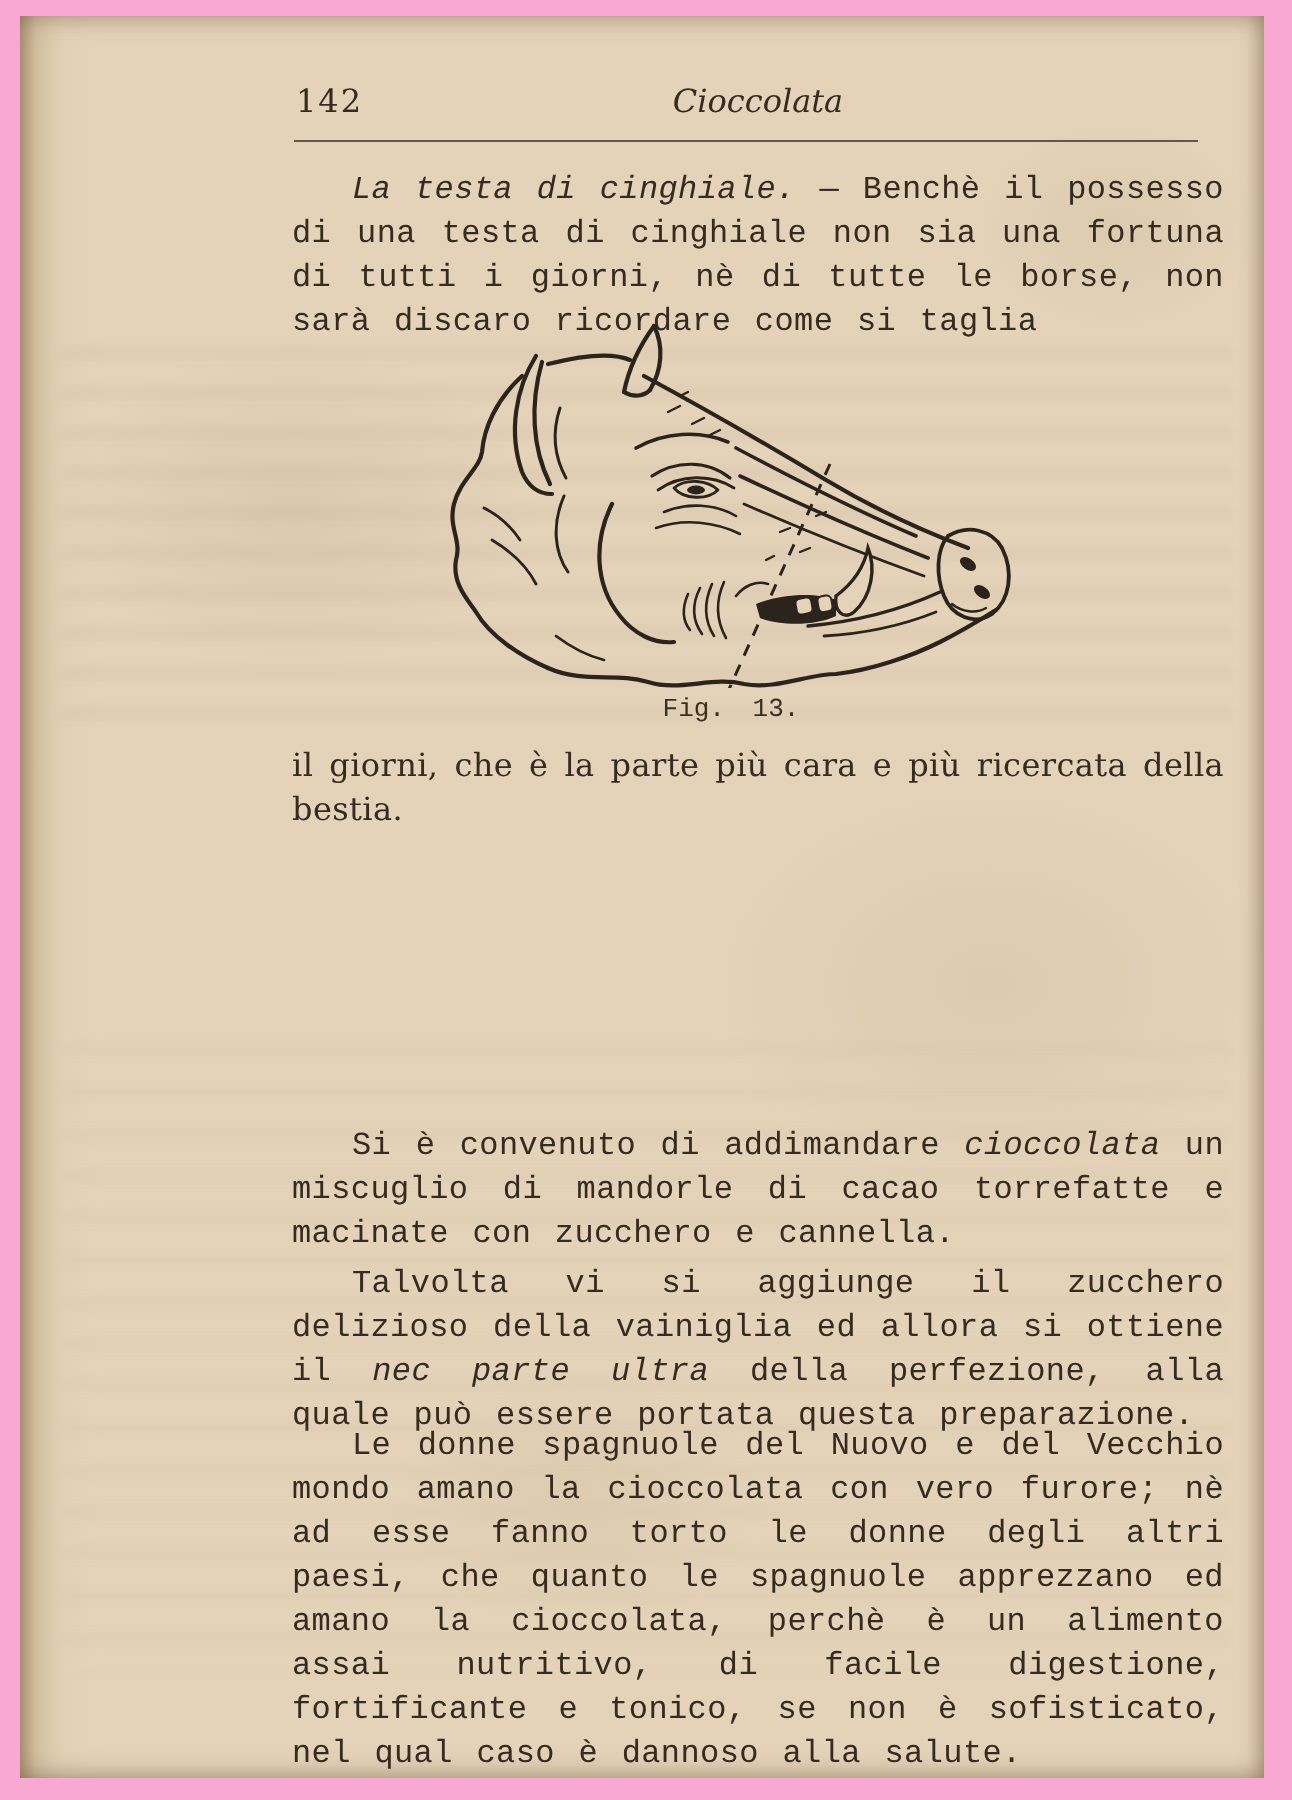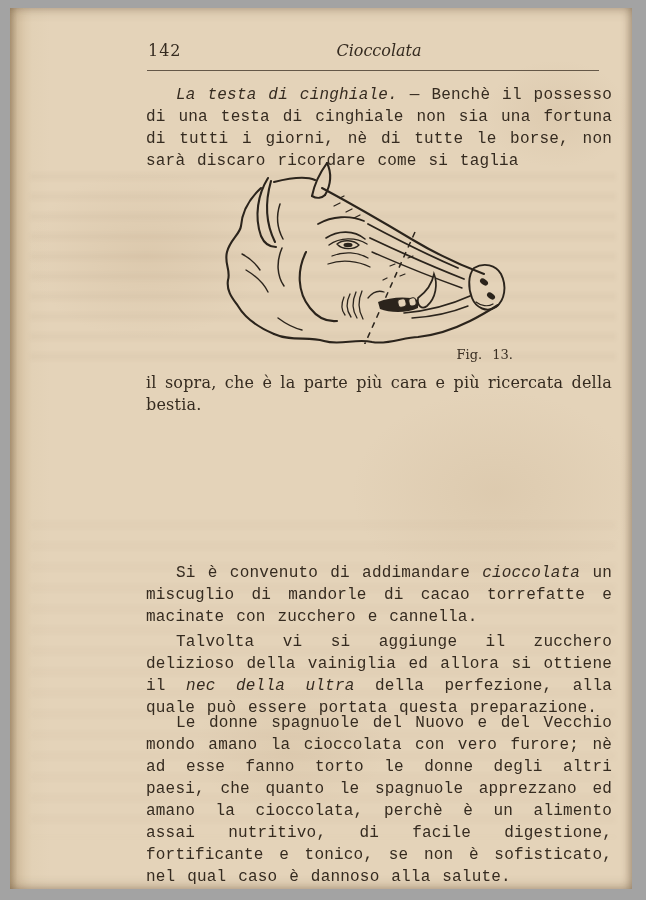--- a/index.html
+++ b/index.html
@@ -1,19 +1,19 @@
 <!DOCTYPE html>
 <html><head>
 <meta charset="utf-8">
 <style>
   * { margin:0; padding:0; box-sizing:border-box; }
   html,body { width:646px; height:900px; }
   body { background:#090807; font-family:"DejaVu Serif", serif; overflow:hidden; }
 
-  .stage { position:relative; width:646px; height:900px; background:#a3a3a3; }
+  .stage { position:relative; width:646px; height:900px; background:#f9a8d4; }
 
   .paper {
     position:absolute; left:10px; top:8px; width:622px; height:881px;
     background-color:#e4d3b9;
     background-image:
       radial-gradient(ellipse 200px 140px at 22% 28%, rgba(178,150,114,.16), transparent 60%),
       radial-gradient(ellipse 240px 170px at 78% 55%, rgba(178,150,114,.14), transparent 60%),
       radial-gradient(ellipse 160px 110px at 45% 84%, rgba(178,150,114,.12), transparent 60%),
       radial-gradient(ellipse 120px 90px at 88% 12%, rgba(170,140,104,.12), transparent 60%),
       linear-gradient(90deg, #c5ae8c 0px, #d7c3a4 7px, #e2d1b6 22px, #e4d3b9 40px);
@@ -56,22 +56,22 @@
 
   .section-heading {
     position:absolute; top:512px; left:0; width:466px; text-align:center;
     font-family:"DejaVu Sans", sans-serif; font-weight:700;
     font-size:20px; letter-spacing:1px; color:#2c241b;
   }
 
   .figure { position:absolute; top:150px; left:72px; width:295px; height:212px; }
   .figure svg { display:block; }
   .figure-caption {
-    position:absolute; top:189px; left:0; width:295px; text-align:right;
-    font-size:13px; word-spacing:6px; color:#3a2f23;
+    position:absolute; top:189px; left:0; width:295px; text-align:center;
+    font-size:13px; word-spacing:6px; color:#3a2f23;font-family:Liberation Mono, monospace;
   }
 </style>
 </head>
 <body>
 
 <div class="stage">
   <div class="paper">
 
     <div class="ghost g1"></div>
     <div class="ghost g2"></div>
@@ -158,25 +158,25 @@
           <ellipse cx="266" cy="124" rx="4.5" ry="2.8" fill="#2b241c" transform="rotate(35 266 124)"></ellipse>
           <ellipse cx="273" cy="138" rx="4.5" ry="2.8" fill="#2b241c" transform="rotate(35 273 138)"></ellipse>
 
           <ellipse cx="130" cy="87" rx="4.5" ry="2.2" fill="#2b241c"></ellipse>
 
           <path d="M197,74 L145,190" fill="none" stroke="#2b241c" stroke-width="1.5" stroke-dasharray="6,5"></path>
         </svg>
         <div class="figure-caption">Fig. 13.</div>
       </div>
 
-      <p class="para p-cont">il sopra, che è la parte più cara e più ricercata della bestia.</p>
+      <p class="para p-cont">il giorni, che è la parte più cara e più ricercata della bestia.</p>
 
 
 
       <p class="para indent p-def"><span>Si è convenuto di addimandare </span><span class="em">cioccolata</span><span> un miscuglio di mandorle di cacao torrefatte e macinate con zucchero e cannella.</span></p>
 
-      <p class="para indent p-van"><span>Talvolta vi si aggiunge il zucchero delizioso della vainiglia ed allora si ottiene il </span><span class="em">nec della ultra</span><span> della perfezione, alla quale può essere portata questa preparazione.</span></p>
+      <p class="para indent p-van"><span>Talvolta vi si aggiunge il zucchero delizioso della vainiglia ed allora si ottiene il </span><span class="em">nec parte ultra</span><span> della perfezione, alla quale può essere portata questa preparazione.</span></p>
 
       <p class="para indent p-spa">Le donne spagnuole del Nuovo e del Vecchio mondo amano la cioccolata con vero furore; nè ad esse fanno torto le donne degli altri paesi, che quanto le spagnuole apprezzano ed amano la cioccolata, perchè è un alimento assai nutritivo, di facile digestione, fortificante e tonico, se non è sofisticato, nel qual caso è dannoso alla salute.</p>
 
     </div>
   </div>
 </div>
 
 </body></html>

